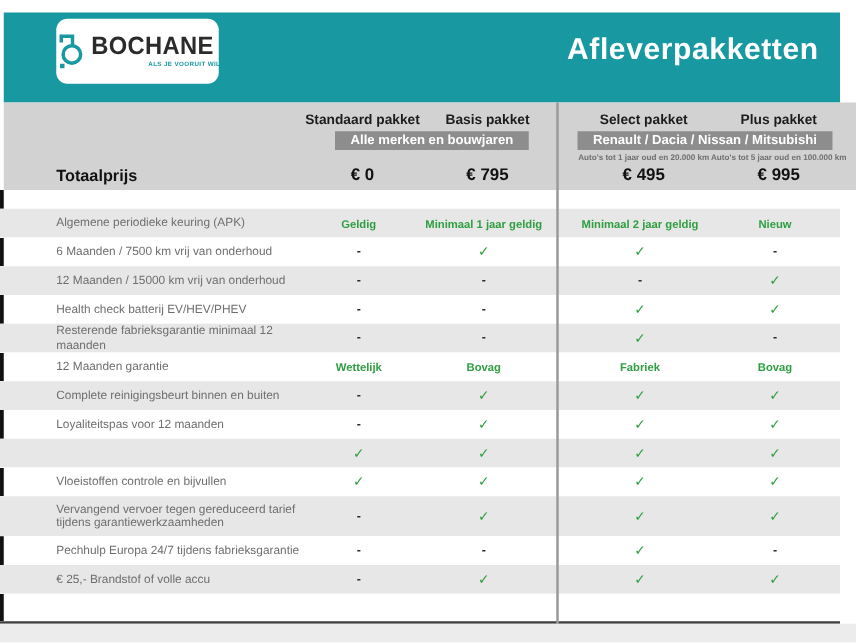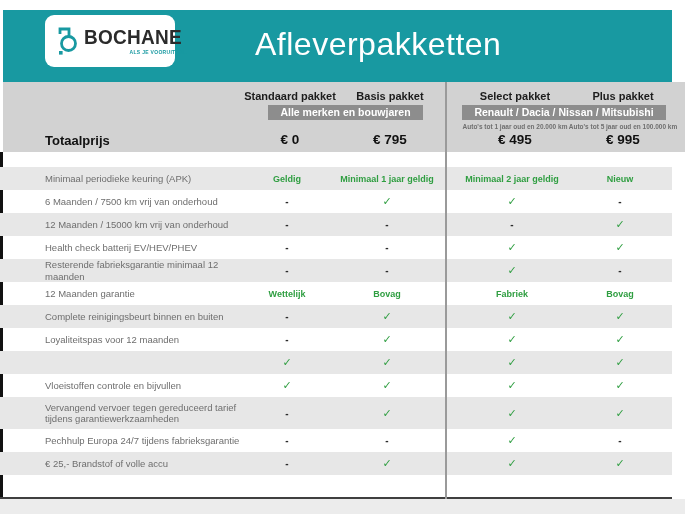--- a/index.html
+++ b/index.html
@@ -7,29 +7,29 @@
     width:685px; height:514px; position:relative; overflow:hidden;
     background:#ffffff; font-family:"Liberation Sans", sans-serif;
   }
   .page { position:absolute; inset:0; }
 
   
   .banner { position:absolute; left:3px; top:10px; width:669px; height:72px; background:#1899a1; }
   .logo-box {
     position:absolute; left:42px; top:5px; width:130px; height:52px;
     background:#ffffff; border-radius:9px; display:flex; align-items:center;
-    padding-left:11px; box-sizing:border-box;
+    box-sizing:border-box;
   }
   .logo-icon { flex:0 0 auto; margin-right:4px; }
   .logo-text-wrap { display:flex; flex-direction:column; }
   .logo-name { font-size:20px; font-weight:bold; color:#2b2b2b; letter-spacing:0.3px; line-height:1; transform:scaleX(0.95); transform-origin:left; }
   .logo-tagline { font-size:5px; font-weight:bold; color:#1899a1; text-align:right; margin-top:2px; letter-spacing:0.3px; }
   .banner-title {
-    position:absolute; left:252px; top:16px; width:400px; text-align:left;
-    color:#ffffff; font-weight:normal; font-size:32px; letter-spacing:0.5px;
+    position:absolute; left:252px; top:16px; width:400px; text-align:right;
+    color:#ffffff; font-weight:bold; font-size:24px; letter-spacing:0.5px;
   }
 
   
   .thead { position:absolute; left:3px; top:82px; width:683px; height:70px; background:#d2d2d2; }
   .col-head { position:absolute; top:8px; width:150px; text-align:center; font-weight:bold; font-size:11px; color:#1c1c1c; }
   .ch0{left:212px} .ch1{left:312px} .ch2{left:437px} .ch3{left:545px}
   .badge {
     position:absolute; top:23px; height:15px; background:#8d8d8d; color:#ffffff;
     font-weight:bold; font-size:10.5px; text-align:center; line-height:15px;
   }
@@ -103,21 +103,21 @@
     <div class="totaalprijs">Totaalprijs</div>
     <div class="price p0">€ 0</div>
     <div class="price p1">€ 795</div>
     <div class="price p2">€ 495</div>
     <div class="price p3">€ 995</div>
   </div>
 
   <div class="gap-row"></div>
   <div class="rows" id="rows">
       <div class="row gray">
-        <div class="row-label">Minimaal periodieke keuring (APK)</div>
+        <div class="row-label">Algemene periodieke keuring (APK)</div>
         <div class="cell cc0 word">Geldig</div>
         <div class="cell cc1 word">Minimaal 1 jaar geldig</div>
         <div class="cell cc2 word">Minimaal 2 jaar geldig</div>
         <div class="cell cc3 word">Nieuw</div>
       </div>
       <div class="row white">
         <div class="row-label">6 Maanden / 7500 km vrij van onderhoud</div>
         <div class="cell cc0 dash">-</div>
         <div class="cell cc1 check">✓</div>
         <div class="cell cc2 check">✓</div>

